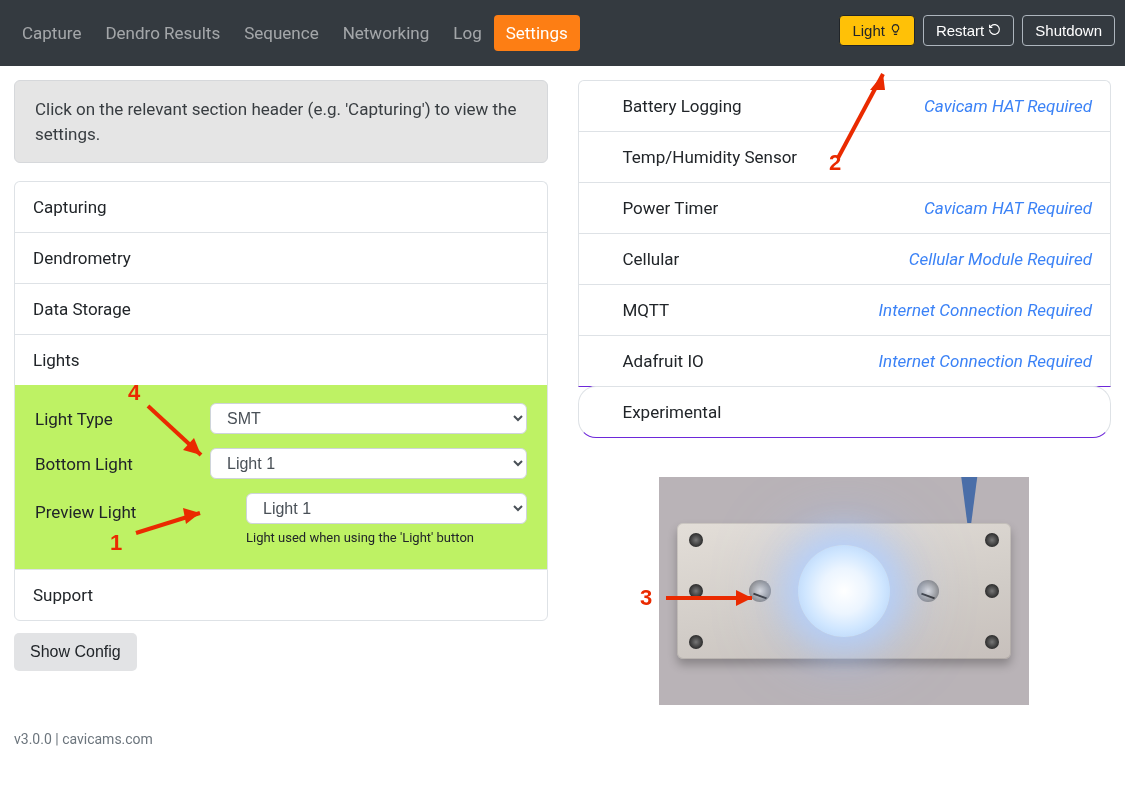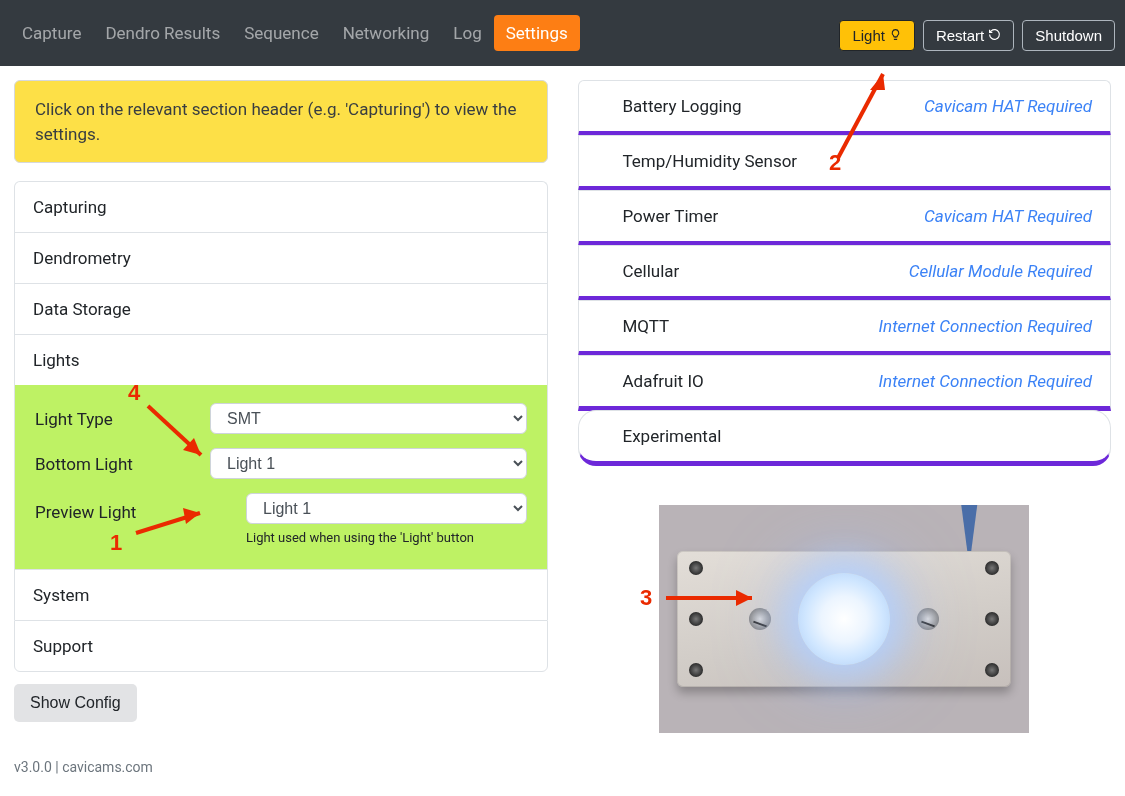--- a/index.html
+++ b/index.html
@@ -6,21 +6,21 @@
   body {
     font-family: -apple-system, BlinkMacSystemFont, "Segoe UI", Roboto, "Helvetica Neue", Arial, sans-serif;
     background: #fff;
     color: #212529;
     width: 1125px;
     position: relative;
   }
   .topbar {
     background: #343a40;
     display: flex;
-    align-items: flex-end;
+    align-items: flex-start;
     padding: 15px 10px;
     height: 66px;
   }
   .nav {
     display: flex;
     gap: 0;
   }
   .nav-item {
     padding: 8px 12px;
     color: rgba(255,255,255,0.55);
@@ -62,21 +62,21 @@
   .page {
     display: flex;
     gap: 30px;
     padding: 14px;
   }
   .col {
     flex: 1;
     min-width: 0;
   }
   .hint {
-    background: #fde047;
+    background: #e5e5e5;
     border: 1px solid #d6d8db;
     border-radius: 6px;
     padding: 16px 20px;
     font-size: 17px;
     color: #383d41;
     line-height: 1.45;
     margin-bottom: 18px;
   }
   .accordion {
     display: flex;
@@ -134,21 +134,21 @@
     border-radius: 6px;
     background: #fff;
     color: #495057;
     appearance: auto;
   }
   .form-help {
     font-size: 13px;
     color: #212529;
     margin-top: 6px;
   }
-  .acc2 .acc-header { border-bottom: 5px solid #6d28d9; margin-bottom: -1px; padding-left: 44px;}
+  .acc2 .acc-header { border-bottom: 1px solid #6d28d9; margin-bottom: -1px; padding-left: 44px;}
   .acc2 .acc-header + .acc-header { }
   .show-config {
     margin: 12px 0 0 0;
     background: #e2e3e5;
     border: none;
     border-radius: 5px;
     padding: 10px 16px;
     font-size: 16px;
     color: #212529;
     cursor: pointer;
@@ -267,21 +267,20 @@
         <div class="form-row" style="align-items:flex-start">
           <div class="form-label" style="padding-top:9px">Preview Light</div>
           <div class="form-control">
             <select class="sel">
               <option>Light 1</option>
             </select>
             <div class="form-help">Light used when using the 'Light' button</div>
           </div>
         </div>
       </div>
-      <div class="acc-header">System</div>
       <div class="acc-header">Support</div>
     </div>
 
     <button class="show-config">Show Config</button>
 
   </div>
 
   <div class="col">
     <div class="accordion acc2">
       <div class="acc-header">

